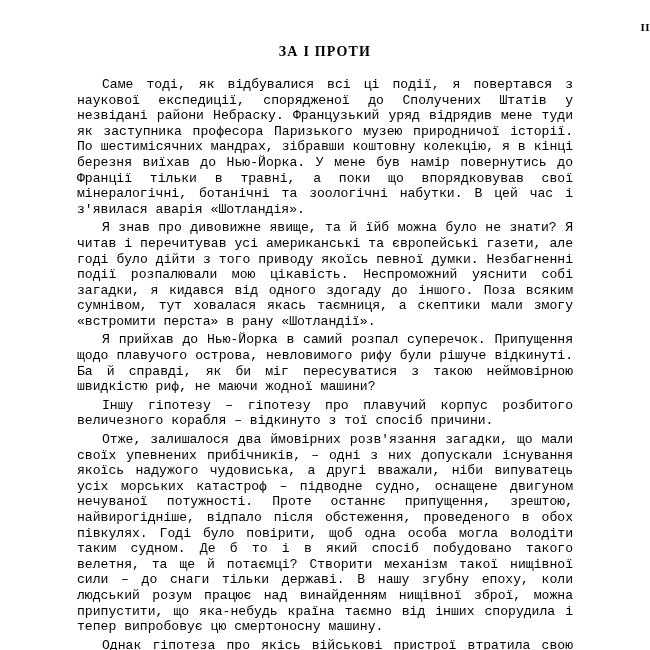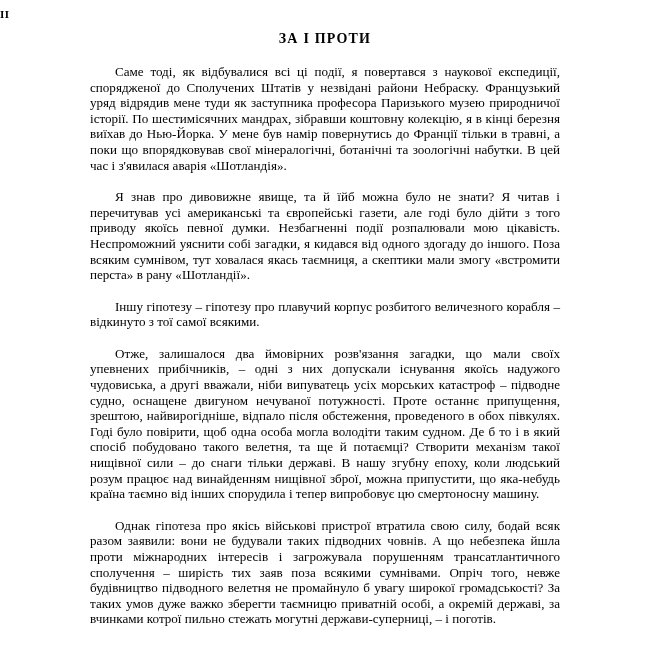--- a/index.html
+++ b/index.html
@@ -15,25 +15,25 @@
     overflow: hidden;
   }
   .page {
     position: relative;
     width: 650px;
     height: 650px;
     box-sizing: border-box;
     padding: 0;
   }
   .chapter-number {
-    text-align: left;
+    text-align: right;
     font-size: 11px;
     font-weight: bold;
     letter-spacing: 0.5px;
-    margin-top: 8px;
+    margin-top: 21px;
     margin-bottom: 0;
     line-height: 1.2;
   }
   .chapter-title {
     text-align: center;
     font-size: 14px;
     font-weight: bold;
     letter-spacing: 1.2px;
     margin-top: 10px;
     margin-bottom: 16px;
@@ -42,22 +42,23 @@
   .body-text {
     margin: 0 auto;
     width: 502px;
     font-size: 13.1px;
     line-height: 15.6px;
     text-align: justify;
     text-justify: inter-word;
     hyphens: manual;
   }
   .body-text p {
-    margin: 16px;
+    margin: 3px;
     text-indent: 25px;
+    font-family: Liberation Mono, monospace;
   }
   .page-number {
     position: absolute;
     bottom: 12px;
     left: 0;
     right: 0;
     text-align: center;
     font-size: 12.5px;
     line-height: 1.2;
   }
@@ -67,19 +68,20 @@
 
 <div class="page">
 
   <div class="chapter-number">II</div>
 
   <div class="chapter-title">ЗА І ПРОТИ</div>
 
   <div class="body-text">
     <p>Саме тоді, як відбувалися всі ці події, я повертався з наукової експедиції, спорядженої до Сполучених Штатів у незвідані райони Небраску. Французький уряд відрядив мене туди як заступника професора Паризького музею природничої історії. По шестимісячних мандрах, зібравши коштовну колекцію, я в кінці березня виїхав до Нью-Йорка. У мене був намір повернутись до Франції тільки в травні, а поки що впорядковував свої мінералогічні, ботанічні та зоологічні набутки. В цей час і з'явилася аварія «Шотландія».</p>
     <p>Я знав про дивовижне явище, та й їйб можна було не знати? Я читав і перечитував усі американські та європейські газети, але годі було дійти з того приводу якоїсь певної думки. Незбагненні події розпалювали мою цікавість. Неспроможний уяснити собі загадки, я кидався від одного здогаду до іншого. Поза всяким сумнівом, тут ховалася якась таємниця, а скептики мали змогу «встромити перста» в рану «Шотландії».</p>
-    <p>Іншу гіпотезу – гіпотезу про плавучий корпус розбитого величезного корабля – відкинуто з тої самої всякими.</p>
+    <p>Я прийхав до Нью-Йорка в самий розпал суперечок. Припущення щодо плавучого острова, невловимого рифу були рішуче відкинуті. Ба й справді, як би міг пересуватися з такою неймовірною швидкістю риф, не маючи жодної машини?</p>
+    <p>Іншу гіпотезу – гіпотезу про плавучий корпус розбитого величезного корабля – відкинуто з тої спосіб причини.</p>
     <p>Отже, залишалося два ймовірних розв'язання загадки, що мали своїх упевнених прибічників, – одні з них допускали існування якоїсь надужого чудовиська, а другі вважали, ніби випуватець усіх морських катастроф – підводне судно, оснащене двигуном нечуваної потужності. Проте останнє припущення, зрештою, найвирогідніше, відпало після обстеження, проведеного в обох півкулях. Годі було повірити, щоб одна особа могла володіти таким судном. Де б то і в який спосіб побудовано такого велетня, та ще й потаємці? Створити механізм такої нищівної сили – до снаги тільки державі. В нашу згубну епоху, коли людський розум працює над винайденням нищівної зброї, можна припустити, що яка-небудь країна таємно від інших спорудила і тепер випробовує цю смертоносну машину.</p>
     <p>Однак гіпотеза про якісь військові пристрої втратила свою силу, бодай всяк разом заявили: вони не будували таких підводних човнів. А що небезпека йшла проти міжнародних інтересів і загрожувала порушенням трансатлантичного сполучення – ширість тих заяв поза всякими сумнівами. Опріч того, невже будівництво підводного велетня не промайнуло б увагу широкої громадськості? За таких умов дуже важко зберегти таємницю приватній особі, а окремій державі, за вчинками котрої пильно стежать могутні держави-суперниці, – і поготів.</p>
   </div>
 
 
 </div>
 
 </body></html>

